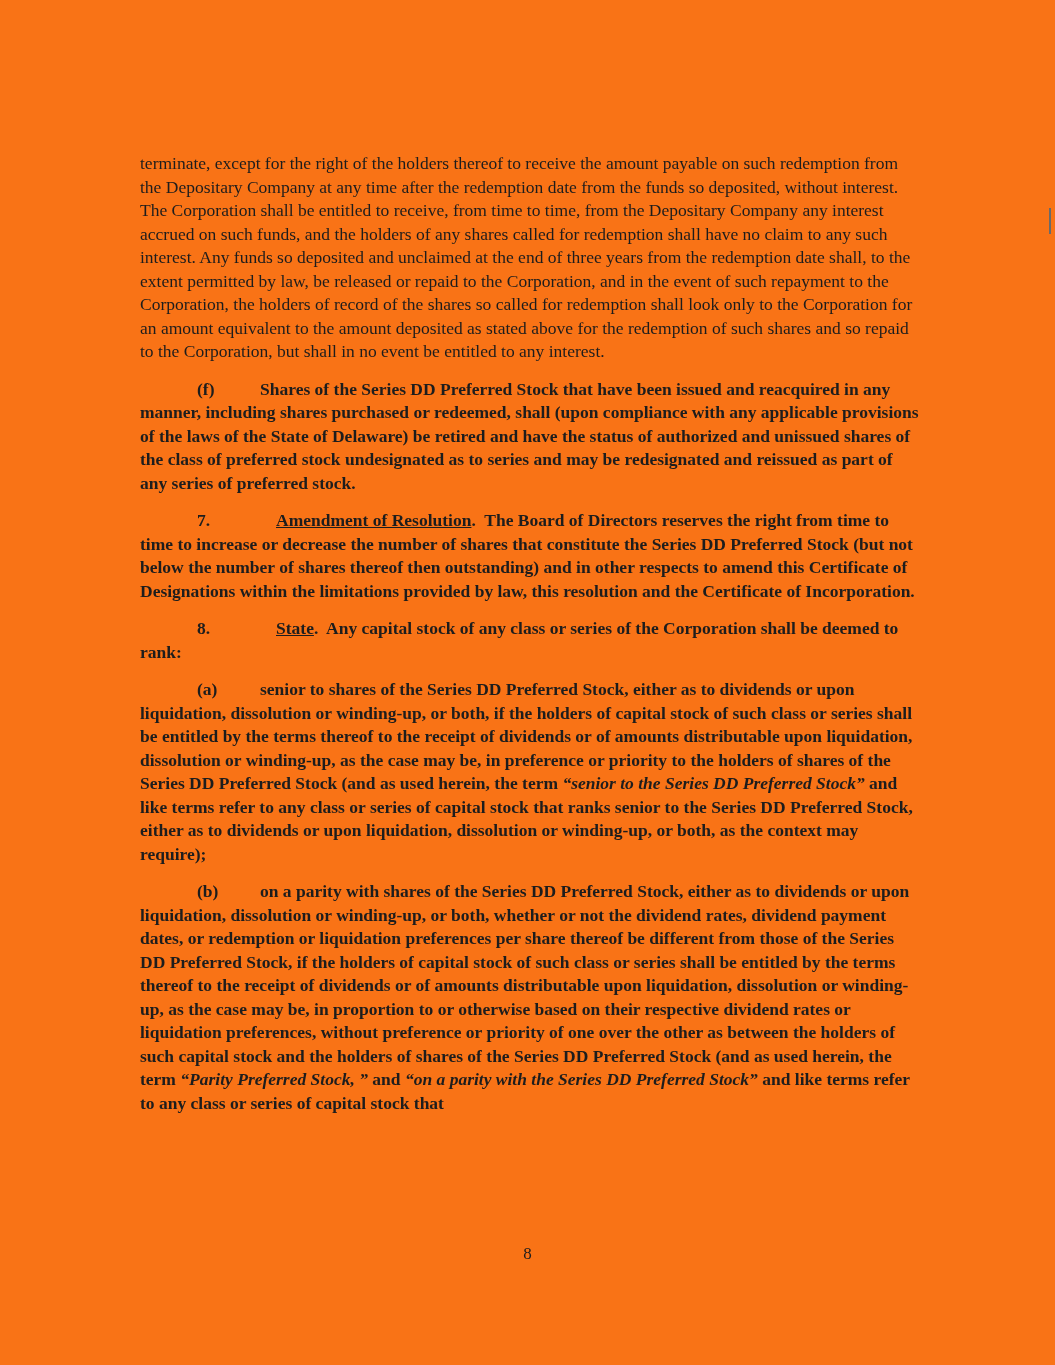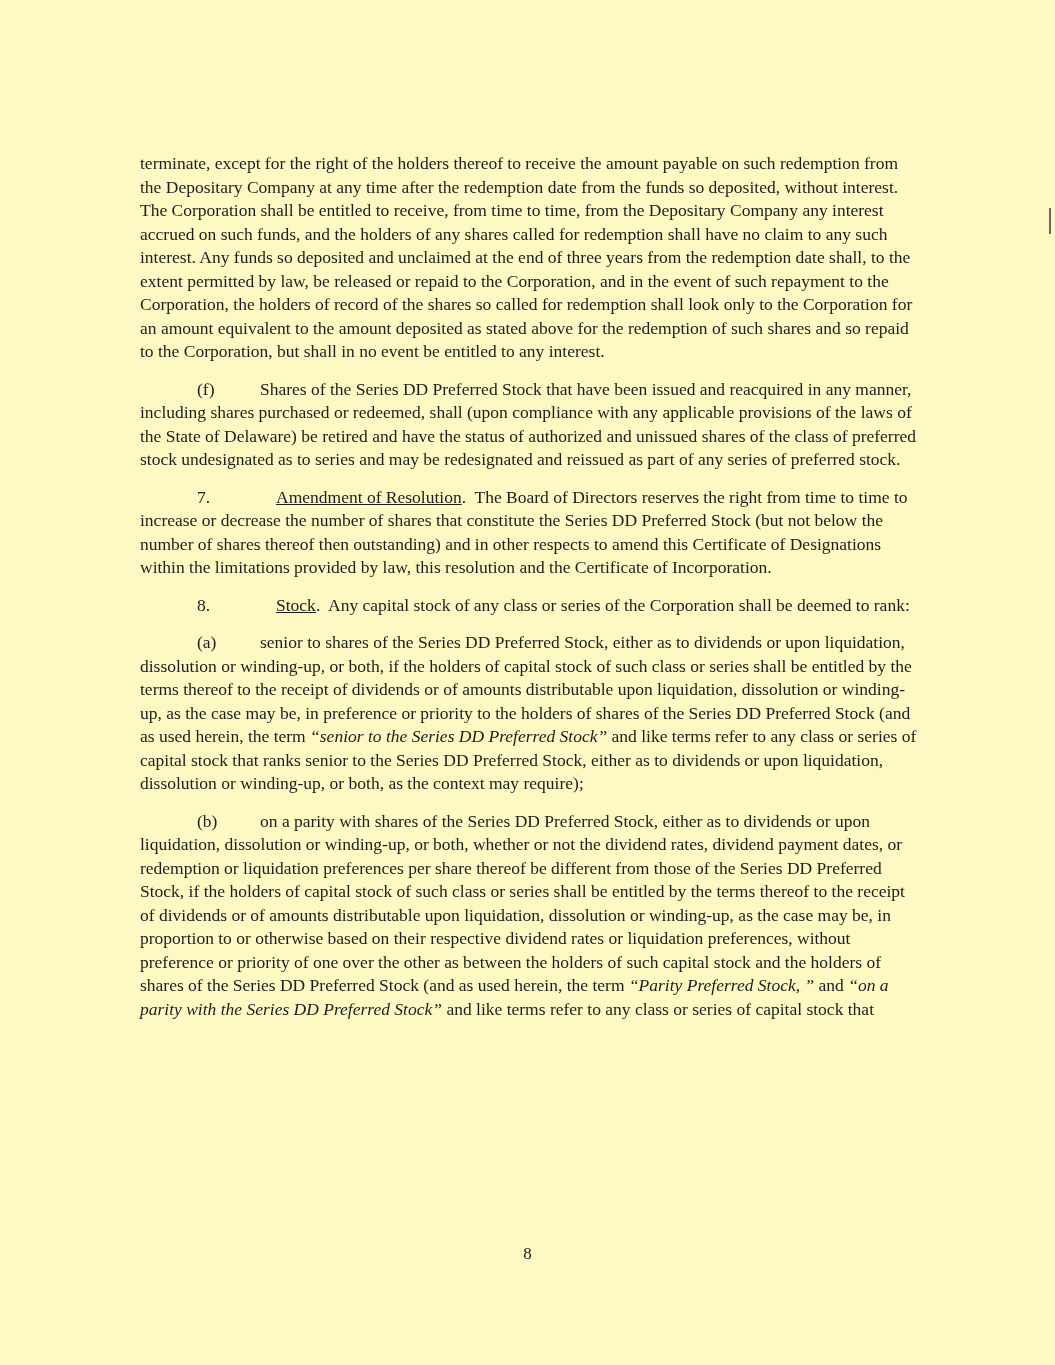--- a/index.html
+++ b/index.html
@@ -1,36 +1,36 @@
 <!DOCTYPE html>
 <html><head>
 <meta charset="utf-8">
 <style>
   html, body { margin: 0; padding: 0; background: #e8e8e8; }
   .page {
     position: relative;
     width: 1055px;
     height: 1365px;
     margin: 0 auto;
-    background: #fef9c3;
+    background: #f97316;
     font-family: "Liberation Serif", "DejaVu Serif", serif;
     color: #1d1d1d;
     overflow: hidden;
   }
   .doc-body {
     position: absolute;
     left: 140px;
     top: 152px;
     width: 782px;
     font-size: 17.5px;
     line-height: 23.5px;
     text-align: left;
   }
   p.para { margin: 0 0 14px 0; }
-  p.para.indent { text-indent: 57px; }
+  p.para.indent { text-indent: 57px; font-weight: bold; }
   span.label { display: inline-block; text-indent: 0; width: 63px; }
   span.u { text-decoration: underline; margin-left: 16px; }
   span.i { font-style: italic; }
   .page-number {
     position: absolute;
     top: 1244px;
     left: 0;
     right: 0;
     text-align: center;
     font-size: 17px;
@@ -46,19 +46,19 @@
   }
 </style>
 </head>
 <body>
 
 <div class="page">
   <div class="doc-body" id="doc-body">
       <p class="para"><span>terminate, except for the right of the holders thereof to receive the amount payable on such redemption from the Depositary Company at any time after the redemption date from the funds so deposited, without interest.  The Corporation shall be entitled to receive, from time to time, from the Depositary Company any interest accrued on such funds, and the holders of any shares called for redemption shall have no claim to any such interest.  Any funds so deposited and unclaimed at the end of three years from the redemption date shall, to the extent permitted by law, be released or repaid to the Corporation, and in the event of such repayment to the Corporation, the holders of record of the shares so called for redemption shall look only to the Corporation for an amount equivalent to the amount deposited as stated above for the redemption of such shares and so repaid to the Corporation, but shall in no event be entitled to any interest.</span></p>
       <p class="para indent"><span class="label">(f)</span><span>Shares of the Series DD Preferred Stock that have been issued and reacquired in any manner, including shares purchased or redeemed, shall (upon compliance with any applicable provisions of the laws of the State of Delaware) be retired and have the status of authorized and unissued shares of the class of preferred stock undesignated as to series and may be redesignated and reissued as part of any series of preferred stock.</span></p>
       <p class="para indent"><span class="label">7.</span><span class="u">Amendment of Resolution</span><span>.&nbsp; The Board of Directors reserves the right from time to time to increase or decrease the number of shares that constitute the Series DD Preferred Stock (but not below the number of shares thereof then outstanding) and in other respects to amend this Certificate of Designations within the limitations provided by law, this resolution and the Certificate of Incorporation.</span></p>
-      <p class="para indent"><span class="label">8.</span><span class="u">Stock</span><span>.&nbsp; Any capital stock of any class or series of the Corporation shall be deemed to rank:</span></p>
+      <p class="para indent"><span class="label">8.</span><span class="u">State</span><span>.&nbsp; Any capital stock of any class or series of the Corporation shall be deemed to rank:</span></p>
       <p class="para indent"><span class="label">(a)</span><span>senior to shares of the Series DD Preferred Stock, either as to dividends or upon liquidation, dissolution or winding-up, or both, if the holders of capital stock of such class or series shall be entitled by the terms thereof to the receipt of dividends or of amounts distributable upon liquidation, dissolution or winding-up, as the case may be, in preference or priority to the holders of shares of the Series DD Preferred Stock (and as used herein, the term </span><span class="i">“senior to the Series DD Preferred Stock”</span><span> and like terms refer to any class or series of capital stock that ranks senior to the Series DD Preferred Stock, either as to dividends or upon liquidation, dissolution or winding-up, or both, as the context may require);</span></p>
       <p class="para indent"><span class="label">(b)</span><span>on a parity with shares of the Series DD Preferred Stock, either as to dividends or upon liquidation, dissolution or winding-up, or both, whether or not the dividend rates, dividend payment dates, or redemption or liquidation preferences per share thereof be different from those of the Series DD Preferred Stock, if the holders of capital stock of such class or series shall be entitled by the terms thereof to the receipt of dividends or of amounts distributable upon liquidation, dissolution or winding-up, as the case may be, in proportion to or otherwise based on their respective dividend rates or liquidation preferences, without preference or priority of one over the other as between the holders of such capital stock and the holders of shares of the Series DD Preferred Stock (and as used herein, the term </span><span class="i">“Parity Preferred Stock, ”</span><span> and </span><span class="i">“on a parity with the Series DD Preferred Stock”</span><span> and like terms refer to any class or series of capital stock that</span></p>
     </div>
   <div class="page-number">8</div>
   <div class="scan-artifact"></div>
 </div>
 
 </body></html>

